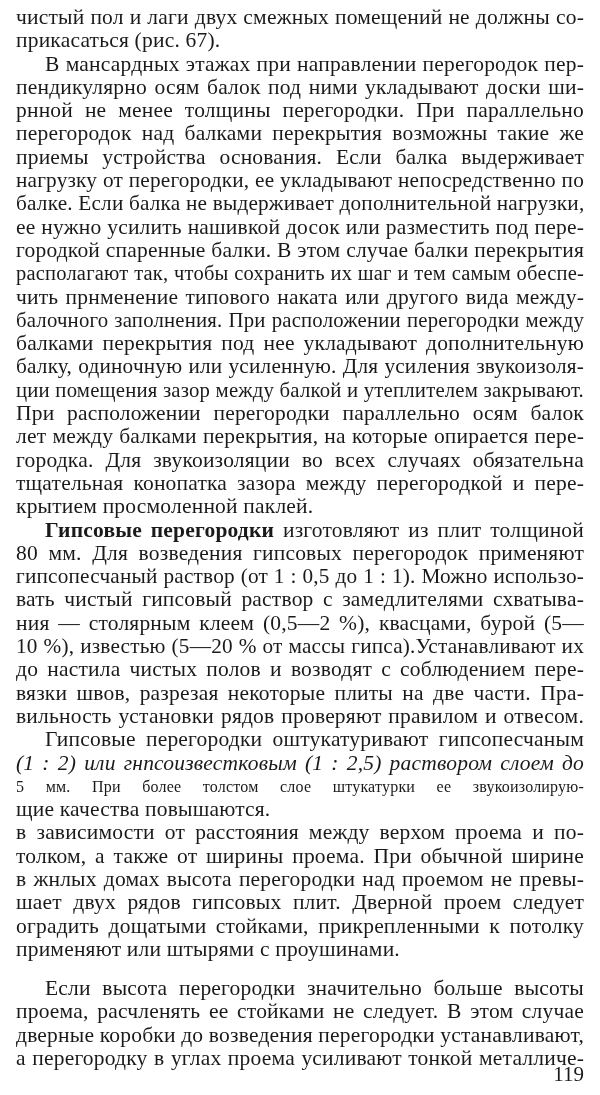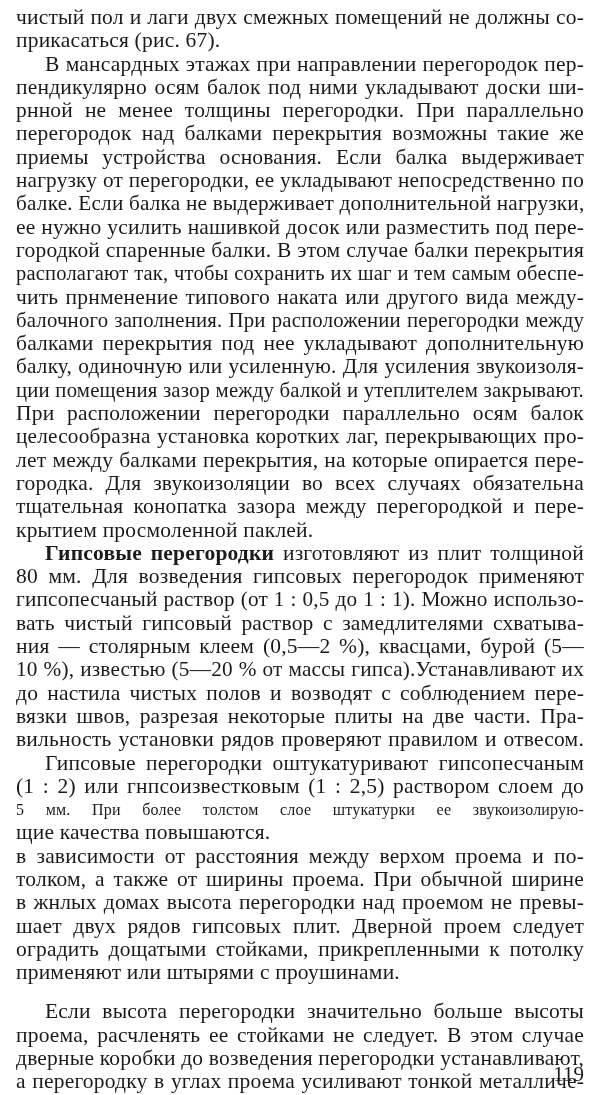--- a/index.html
+++ b/index.html
@@ -34,36 +34,35 @@
     <div class="line" style="white-space: nowrap; display: block; font-size: 21.25px;"><span>балке. Если балка не выдерживает дополнительной нагрузки,</span></div>
     <div class="line" style="white-space: nowrap; display: block;"><span>ее нужно усилить нашивкой досок или разместить под пере-</span></div>
     <div class="line" style="white-space: nowrap; display: block;"><span>городкой спаренные балки. В этом случае балки перекрытия</span></div>
     <div class="line" style="white-space: nowrap; display: block; font-size: 20.5px;"><span>располагают так, чтобы сохранить их шаг и тем самым обеспе-</span></div>
     <div class="line" style="white-space: nowrap; display: block;"><span>чить прнменение типового наката или другого вида между-</span></div>
     <div class="line" style="white-space: nowrap; display: block; font-size: 20.75px;"><span>балочного заполнения. При расположении перегородки между</span></div>
     <div class="line" style="white-space: nowrap; display: block;"><span>балками перекрытия под нее укладывают дополнительную</span></div>
     <div class="line" style="white-space: nowrap; display: block; font-size: 21.25px;"><span>балку, одиночную или усиленную. Для усиления звукоизоля-</span></div>
     <div class="line" style="white-space: nowrap; display: block; font-size: 20.75px;"><span>ции помещения зазор между балкой и утеплителем закрывают.</span></div>
     <div class="line" style="white-space: nowrap; display: block;"><span>При расположении перегородки параллельно осям балок</span></div>
-    <div class="line" style="white-space: nowrap; display: block; font-size: 21.25px;"><span>целесообразна установка коротких лаг, перекрывающих про-</span></div>
     <div class="line" style="white-space: nowrap; display: block;"><span>лет между балками перекрытия, на которые опирается пере-</span></div>
     <div class="line" style="white-space: nowrap; display: block;"><span>городка. Для звукоизоляции во всех случаях обязательна</span></div>
     <div class="line" style="white-space: nowrap; display: block;"><span>тщательная конопатка зазора между перегородкой и пере-</span></div>
     <div class="line last" style="white-space: nowrap; display: block;"><span>крытием просмоленной паклей.</span></div>
     <div class="line indent" style="white-space: nowrap; display: block;"><span class="bold">Гипсовые перегородки</span><span> изготовляют из плит толщиной</span></div>
     <div class="line" style="white-space: nowrap; display: block;"><span>80 мм. Для возведения гипсовых перегородок применяют</span></div>
     <div class="line" style="white-space: nowrap; display: block; font-size: 21.25px;"><span>гипсопесчаный раствор (от 1 : 0,5 до 1 : 1). Можно использо-</span></div>
     <div class="line" style="white-space: nowrap; display: block;"><span>вать чистый гипсовый раствор с замедлителями схватыва-</span></div>
     <div class="line" style="white-space: nowrap; display: block;"><span>ния — столярным клеем (0,5—2 %), квасцами, бурой (5—</span></div>
     <div class="line" style="white-space: nowrap; display: block; font-size: 21.25px;"><span>10 %), известью (5—20 % от массы гипса).Устанавливают их</span></div>
     <div class="line" style="white-space: nowrap; display: block;"><span>до настила чистых полов и возводят с соблюдением пере-</span></div>
     <div class="line" style="white-space: nowrap; display: block;"><span>вязки швов, разрезая некоторые плиты на две части. Пра-</span></div>
     <div class="line" style="white-space: nowrap; display: block;"><span>вильность установки рядов проверяют правилом и отвесом.</span></div>
     <div class="line indent" style="white-space: nowrap; display: block;"><span>Гипсовые перегородки оштукатуривают гипсопесчаным</span></div>
-    <div class="line" style="white-space: nowrap; display: block;"><span>(1 : 2) или гнпсоизвестковым (1 : 2,5) раствором слоем до</span></div>
+    <div class="line" style="white-space: nowrap; display: block; font-style: italic;"><span>(1 : 2) или гнпсоизвестковым (1 : 2,5) раствором слоем до</span></div>
     <div class="line" style="white-space: nowrap; display: block; font-size: 16px;"><span>5 мм. При более толстом слое штукатурки ее звукоизолирую-</span></div>
     <div class="line last" style="white-space: nowrap; display: block;"><span>щие качества повышаются.</span></div>
     <div class="line" style="white-space: nowrap; display: block;"><span>в зависимости от расстояния между верхом проема и по-</span></div>
     <div class="line" style="white-space: nowrap; display: block;"><span>толком, а также от ширины проема. При обычной ширине</span></div>
     <div class="line" style="white-space: nowrap; display: block;"><span>в жнлых домах высота перегородки над проемом не превы-</span></div>
     <div class="line" style="white-space: nowrap; display: block;"><span>шает двух рядов гипсовых плит. Дверной проем следует</span></div>
     <div class="line" style="white-space: nowrap; display: block;"><span>оградить дощатыми стойками, прикрепленными к потолку</span></div>
     <div class="line last" style="white-space: nowrap; display: block;"><span>применяют или штырями с проушинами.</span></div>
     <div class="line indent" style="white-space: nowrap; display: block; margin-top: 16px;"><span>Если высота перегородки значительно больше высоты</span></div>
     <div class="line" style="white-space: nowrap; display: block;"><span>проема, расчленять ее стойками не следует. В этом случае</span></div>

